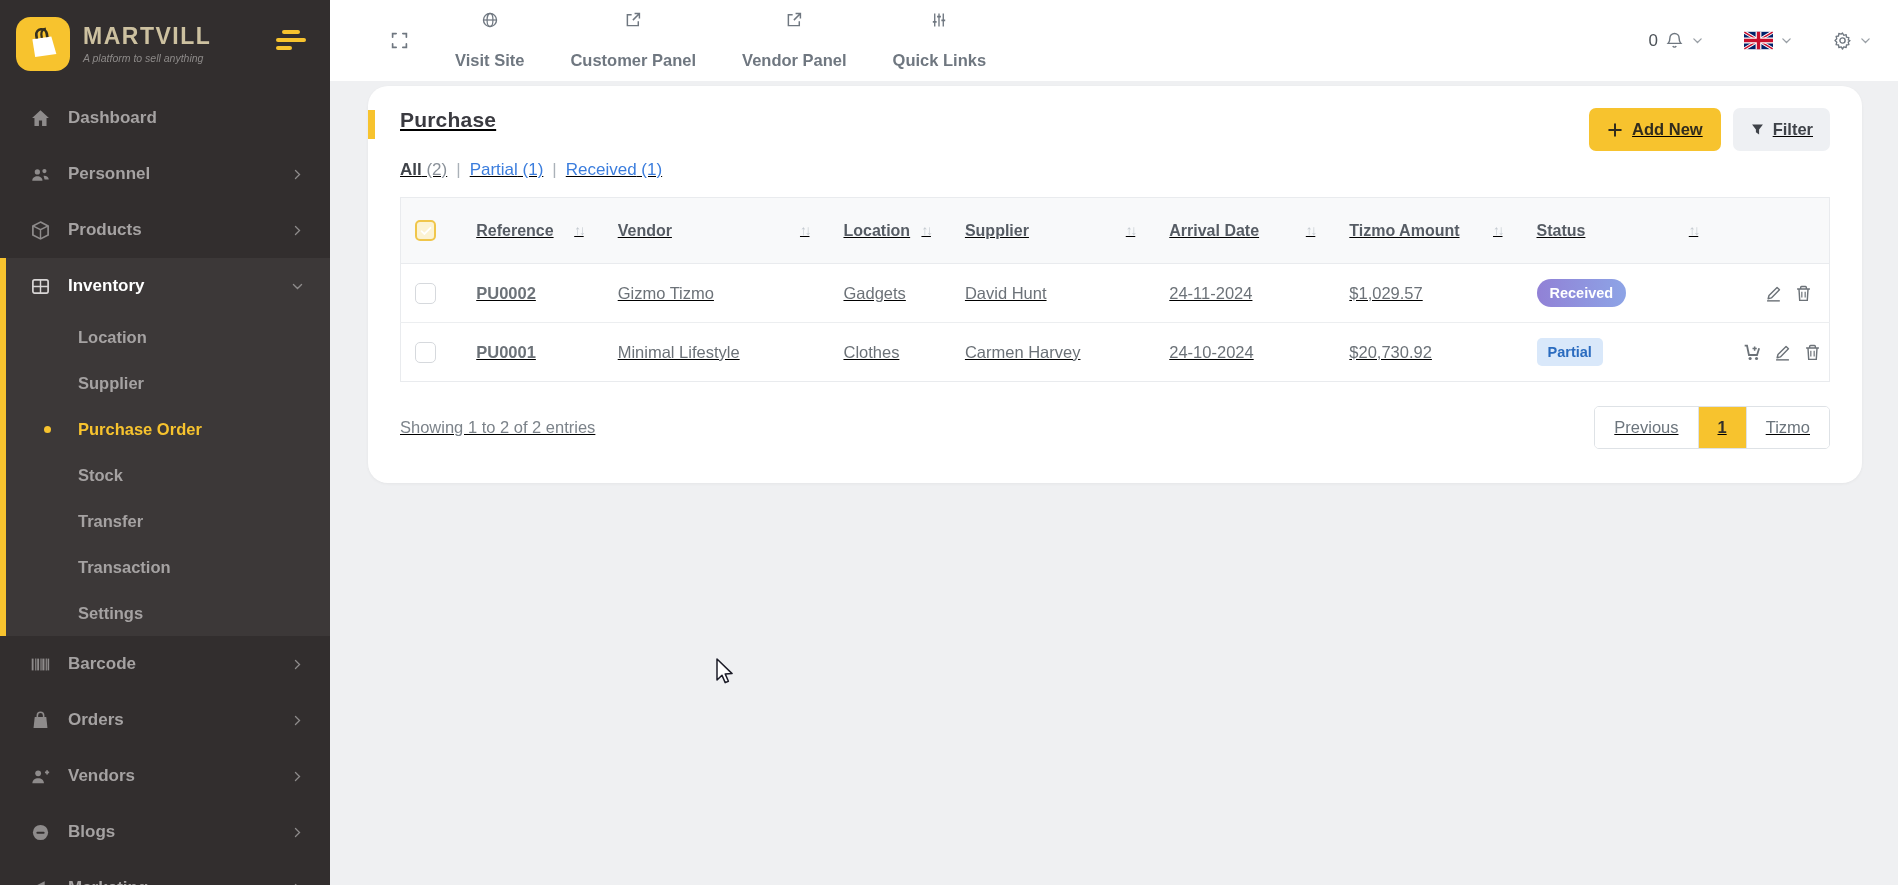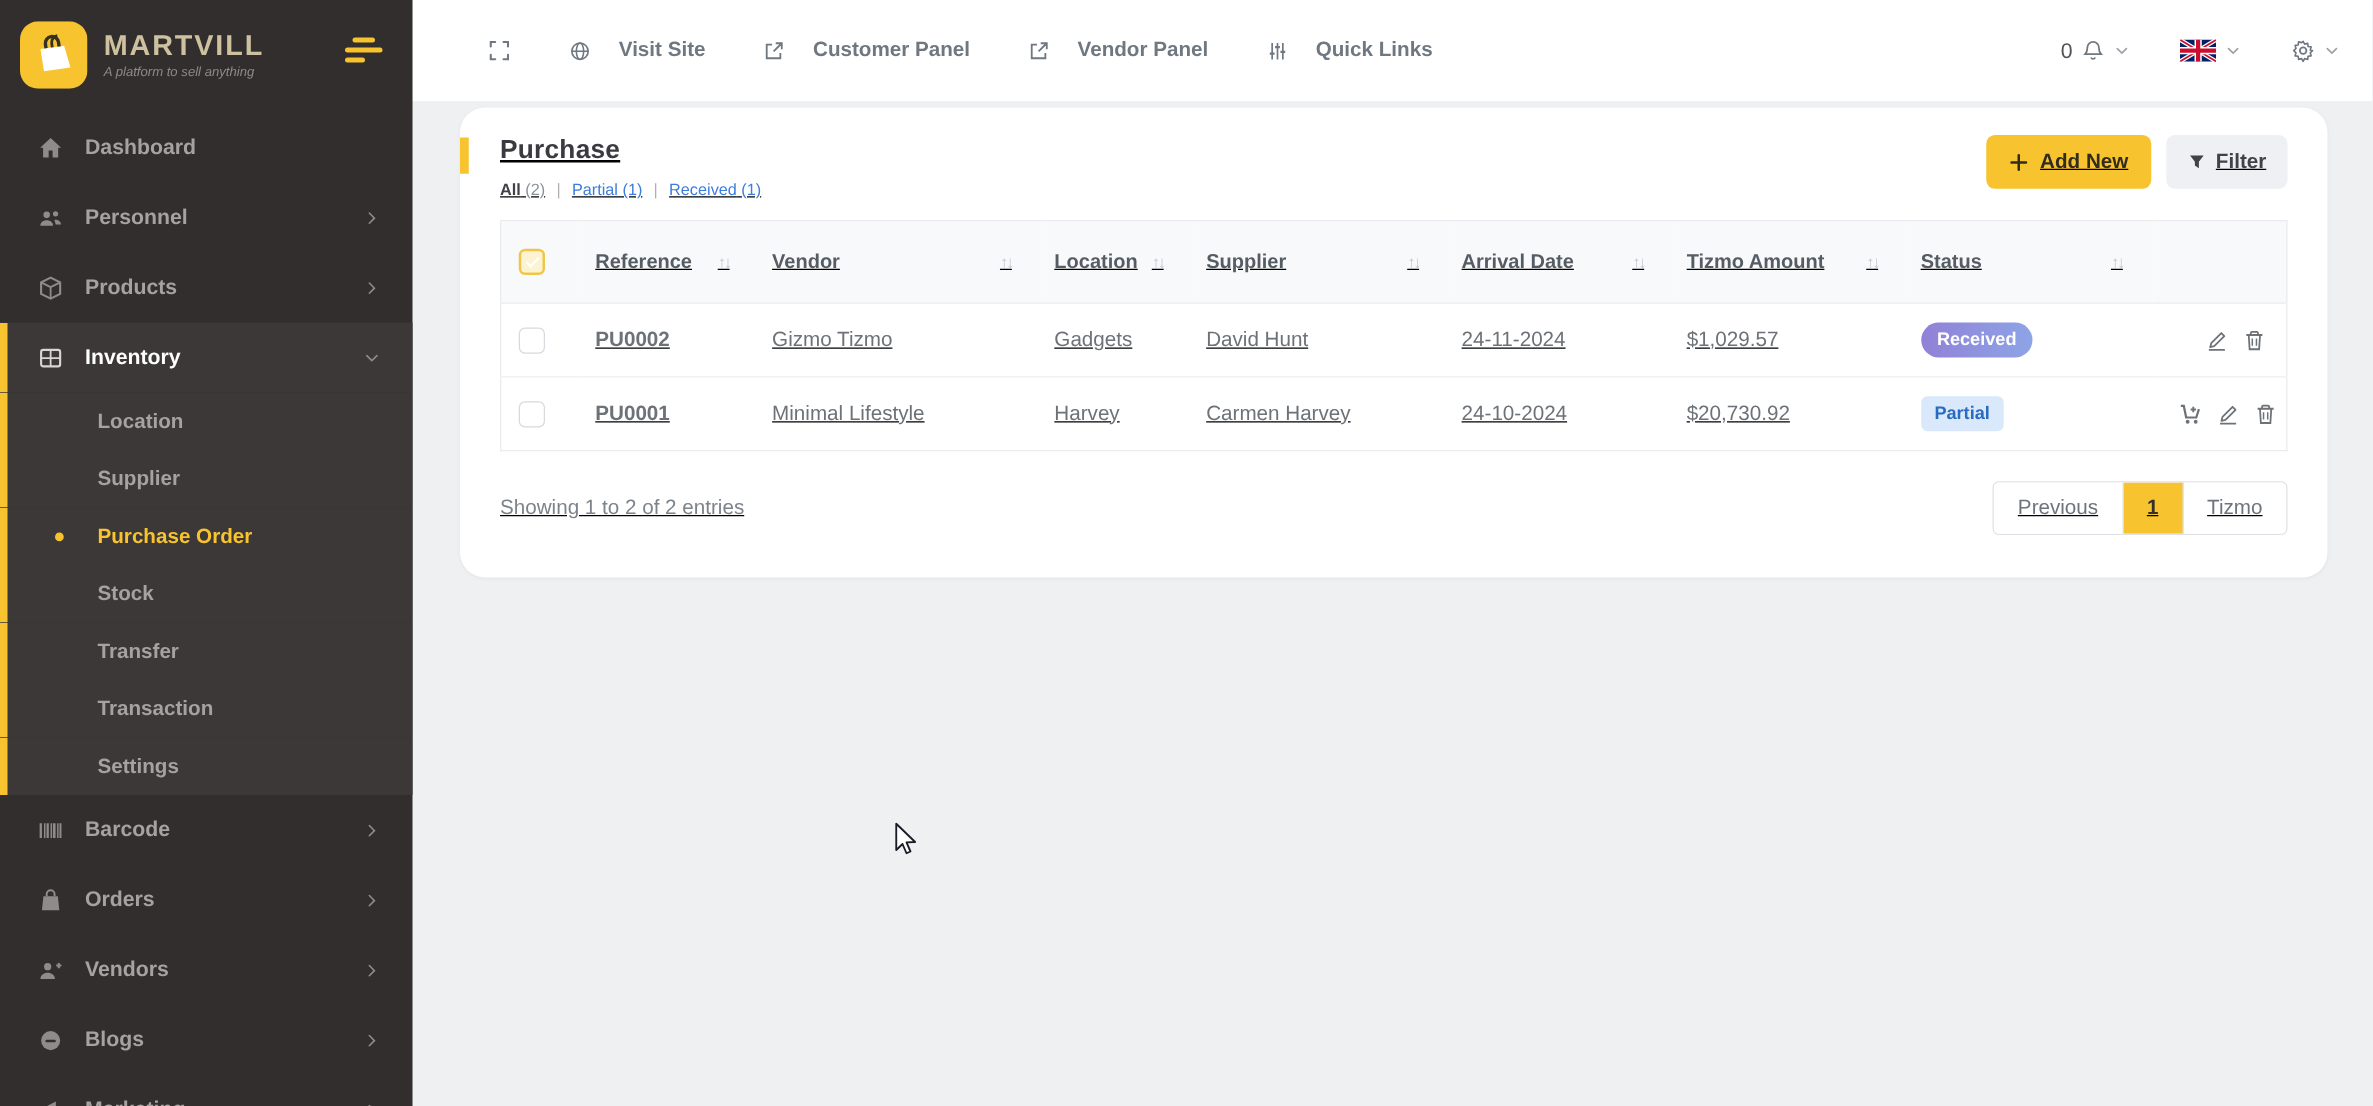--- a/index.html
+++ b/index.html
@@ -33,37 +33,37 @@
   .sub-item .dot { position:absolute; left:44px; top:50%; margin-top:-3.5px; width:7px; height:7px;
     border-radius:50%; background:#f7c32e; }
   .sub-item.sub-active { color:#f7c32e; }
   .icon svg { width:100%; height:100%; display:block; }
   .icon { display:inline-block; }
   
   .main { position:absolute; left:330px; top:0; width:1568px; height:885px; display:flex; flex-direction:column; }
   .topbar { height:81px; background:#ffffff; display:flex; align-items:center; padding:0 18px 0 60px; flex:0 0 auto; }
   .tb-fullscreen { width:19px; height:19px; color:#6f7780; cursor:pointer; margin-right:46px; }
   .tb-links { display:flex; align-items:center; gap:46px; }
-  .tb-link { display:flex; align-items:center; gap:22px; color:#6f7780; font-size:16.5px; font-weight:600; cursor:pointer; }
+  .tb-link { display:flex; align-items:center; gap:22px; color:#6f7780; font-size:16.5px; font-weight:600; cursor:pointer;flex-direction:column; }
   .tb-link .tb-icon { width:18px; height:18px; color:#6f7780; }
   .tb-right { margin-left:auto; display:flex; align-items:center; gap:40px; padding-right:8px; }
   .tb-group { display:flex; align-items:center; gap:7px; cursor:pointer; color:#6f7780; }
   .notif-count { font-size:17px; color:#4c5258; }
   .tb-group .g-icon { width:19px; height:19px; color:#6f7780; }
   .tb-group .chev-sm { width:13px; height:13px; color:#9aa0a6; }
   .flag { width:29px; height:19px; border-radius:2px; overflow:hidden; display:inline-block; }
   .flag svg { width:100%; height:100%; display:block; }
   
   .content { flex:1; background:#eff0f2; position:relative; padding:5px 36px 0 38px; }
   .card { position:relative; background:#ffffff; border-radius:20px; box-shadow:0 1px 3px rgba(60,60,70,.06);
     padding:22px 32px 34px 32px;text-decoration:underline; }
   .title-accent { position:absolute; left:0; top:24px; width:7px; height:29px; background:#f7c32e; }
   .card-top { display:flex; justify-content:space-between; align-items:flex-start; }
   .page-title { font-size:21px; font-weight:700; color:#3a3a40; letter-spacing:.2px; }
-  .tabs { margin-top:12px; font-size:13px; }
+  .tabs { margin-top:28px; font-size:17px; }
   .tab { cursor:pointer; color:#3b7ddd; }
   .tab-active .tab-label { color:#3f4349; font-weight:700; }
   .tab-active .tab-count { color:#8a9199; }
   .tab-sep { color:#aab1b8; margin:0 9px; }
   .card-actions { display:flex; gap:12px; }
   .btn-add { display:flex; align-items:center; gap:9px; height:43px; padding:0 18px; background:#f7c32e;
     border:none; border-radius:7px; font-family:inherit; font-size:16.5px; font-weight:600; color:#312c1d; cursor:pointer; }
   .btn-add .b-icon { width:16px; height:16px; color:#312c1d; }
   .btn-filter { display:flex; align-items:center; gap:8px; height:43px; padding:0 17px; background:#eef0f3;
     border:none; border-radius:7px; font-family:inherit; font-size:16.5px; font-weight:600; color:#3f4349; cursor:pointer; }
@@ -469,21 +469,21 @@
                       <path d="M2.6 14.2h10.8" stroke="currentColor" stroke-width="1.2"></path>
                     </svg></span><span class="action"><svg viewBox="0 0 16 16">
                       <path d="M2.6 4.2h10.8M5.6 4.2V2.9a.8.8 0 01.8-.8h3.2a.8.8 0 01.8.8v1.3M4.2 4.2l.6 9.6h6.4l.6-9.6" fill="none" stroke="currentColor" stroke-width="1.2"></path>
                       <path d="M6.6 6.6v4.8M9.4 6.6v4.8" stroke="currentColor" stroke-width="1"></path>
                     </svg></span></td>
               </tr>
               <tr>
                 <td class="td-check"><span class="checkbox"></span></td>
                 <td class="td-reference">PU0001</td>
                 <td class="td-vendor">Minimal Lifestyle</td>
-                <td class="td-location">Harvey</td>
+                <td class="td-location">Clothes</td>
                 <td class="td-supplier">Carmen Harvey</td>
                 <td class="td-arrival_date">24-10-2024</td>
                 <td class="td-total_amount">$20,730.92</td>
                 <td class="td-status"><span class="badge badge-partial">Partial</span></td>
                 <td class="td-actions"><span class="action"><svg viewBox="0 0 16 16">
                       <path d="M1.4 2.3h2l1.6 7.8h6.8l1.8-5.6" fill="none" stroke="currentColor" stroke-width="1.5"></path>
                       <circle cx="6" cy="13" r="1.3" fill="currentColor"></circle>
                       <circle cx="11.4" cy="13" r="1.3" fill="currentColor"></circle>
                       <path d="M8 4.7h3.6M9.8 2.9v3.6" fill="none" stroke="currentColor" stroke-width="1.3"></path>
                     </svg></span><span class="action"><svg viewBox="0 0 16 16">

